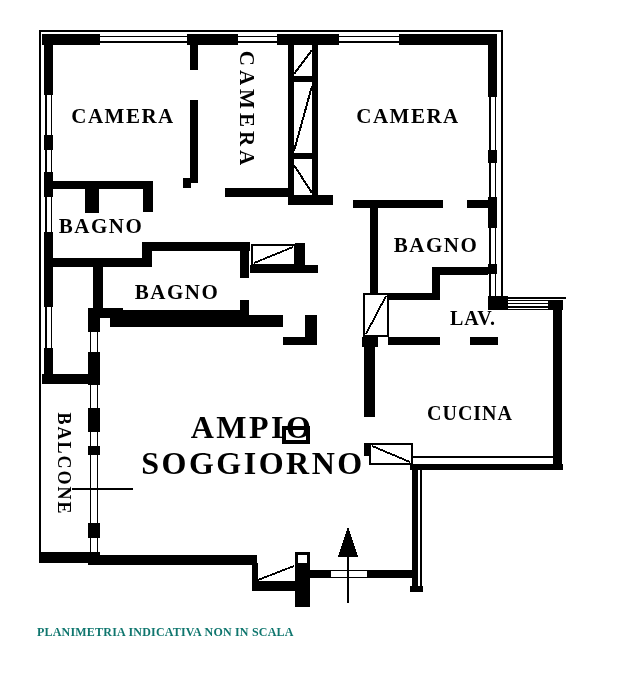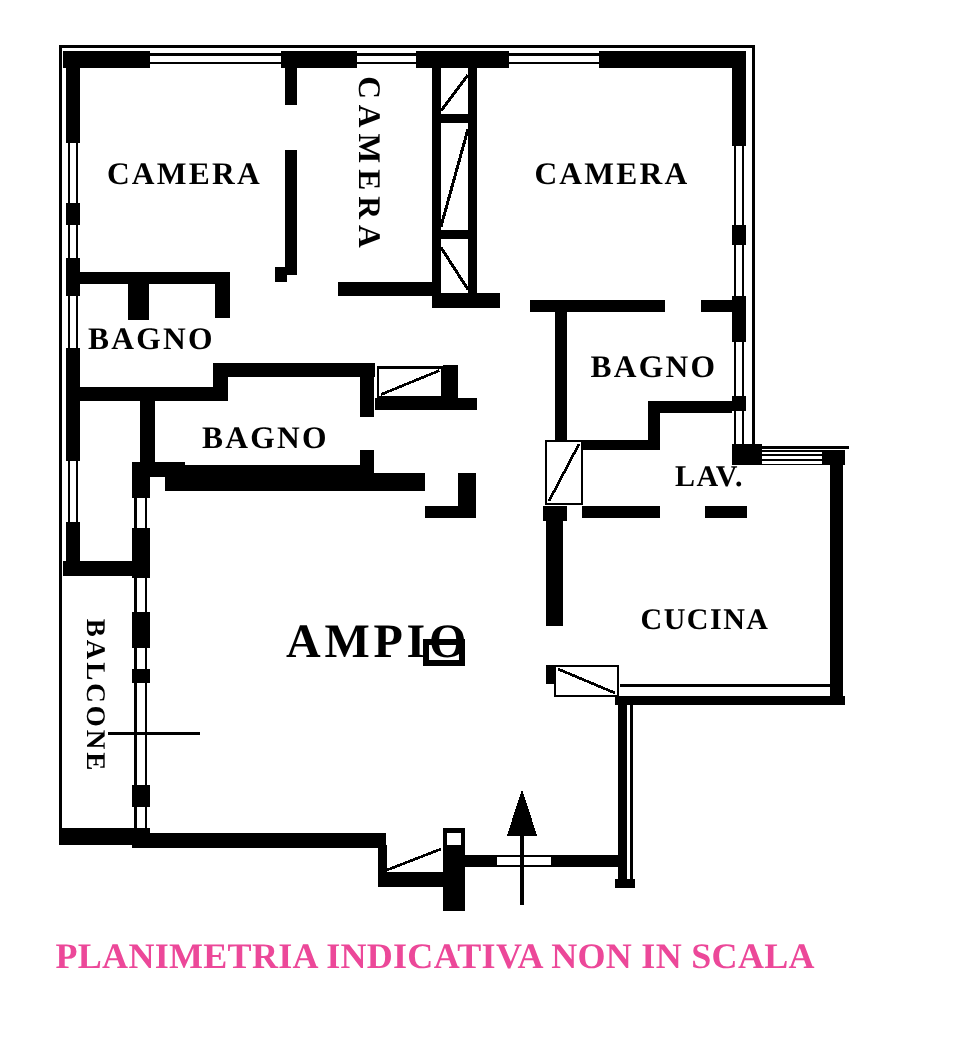--- a/index.html
+++ b/index.html
@@ -20,21 +20,21 @@
     line-height:1;
   }
   .lbl.vert{transform:translate(-50%,-50%) rotate(90deg);}
   .room-lbl{font-size:21px;letter-spacing:1.5px;}
   .big-lbl{font-size:32px;letter-spacing:2.5px;}
   .small-lbl{font-size:20px;letter-spacing:1px;}
   .balcone-lbl{font-size:18px;letter-spacing:2px;}
   .camera-mid-lbl{font-size:21px;letter-spacing:4px;}
   #caption{
     position:absolute;left:37px;top:626px;
-    font-weight:bold;font-size:24px;letter-spacing:0.2px;color:#ec4899;
+    font-weight:bold;font-size:12px;letter-spacing:0.2px;color:#0f766e;
     transform:none;
   }
 </style>
 </head>
 <body>
 
 <div id="canvas">
 
 <svg id="plan-svg" width="637" height="700" viewBox="0 0 637 700" shape-rendering="crispEdges">
 
@@ -258,17 +258,18 @@
   <div class="lbl room-lbl" style="left:177px;top:292px;">BAGNO</div>
 
   <div class="lbl room-lbl" style="left:436px;top:245px;">BAGNO</div>
 
   <div class="lbl small-lbl" style="left:473px;top:318px;">LAV.</div>
 
   <div class="lbl small-lbl" style="left:470px;top:398px;margin-top:15px;">CUCINA</div>
 
   <div class="lbl big-lbl" style="left:252px;top:427px;">AMPIO</div>
 
+  <div class="lbl big-lbl" style="left:253px;top:463px;">SOGGIORNO</div>
 
   <div class="lbl vert balcone-lbl" style="left:64px;top:464px;">BALCONE</div>
 
   <div id="caption" class="lbl">PLANIMETRIA INDICATIVA NON IN SCALA</div>
 </div>
 
 </body></html>

